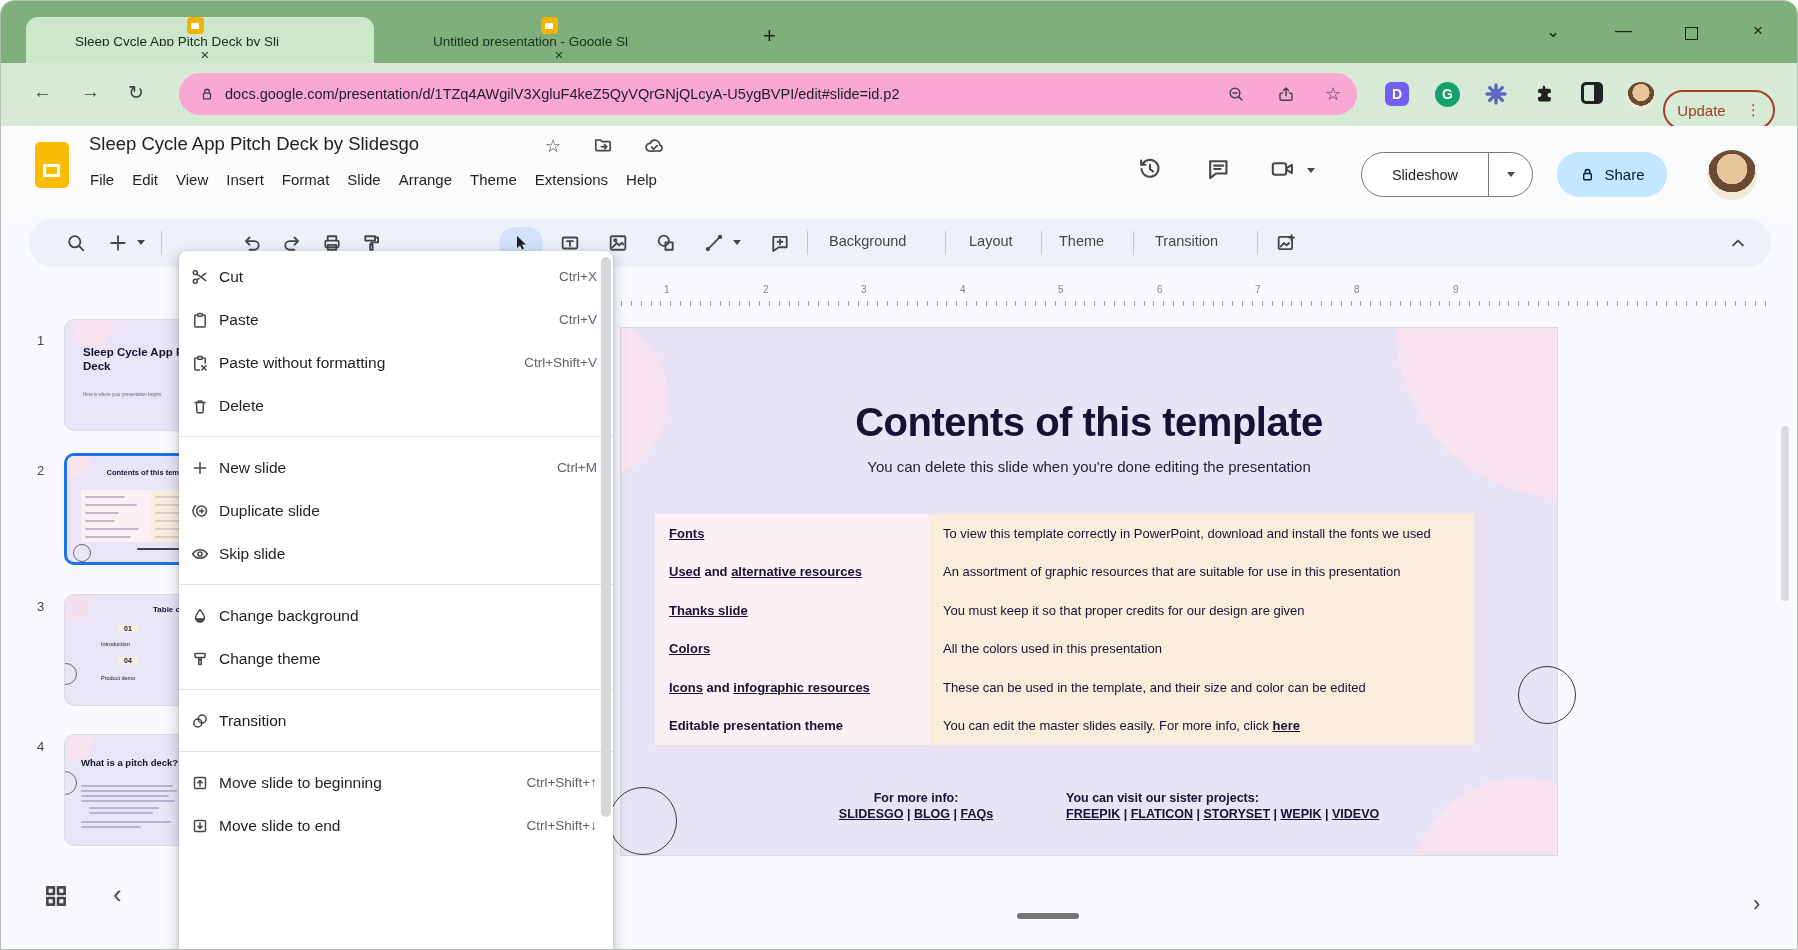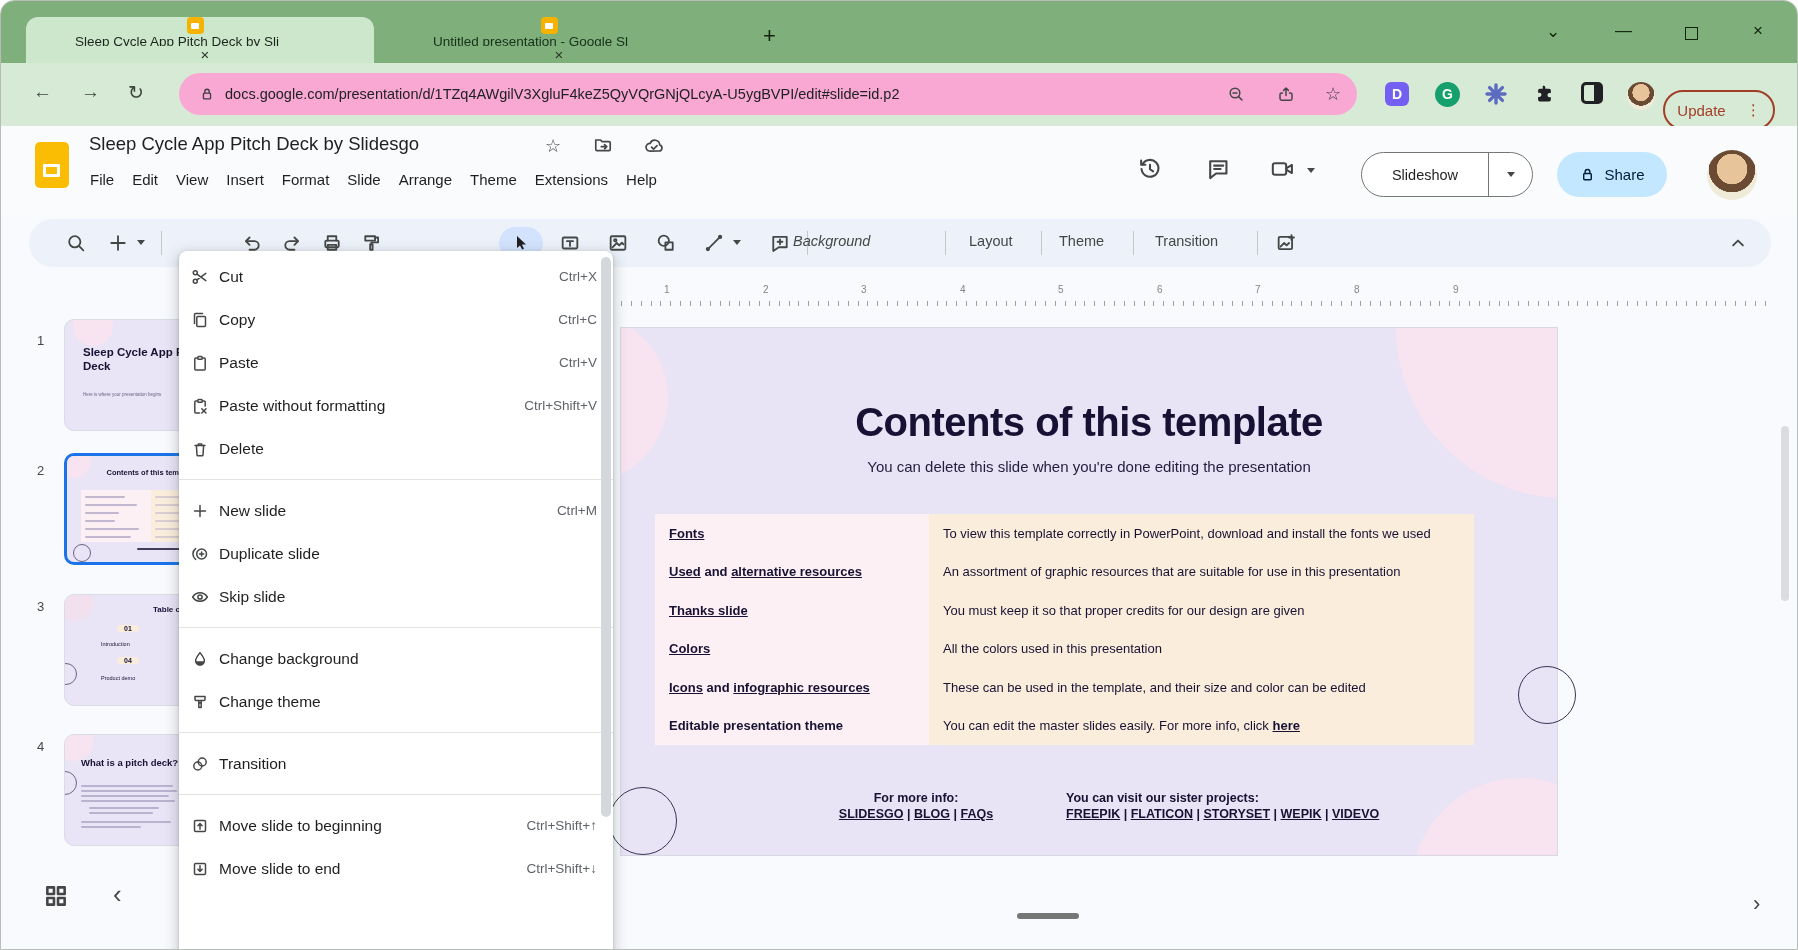--- a/index.html
+++ b/index.html
@@ -310,21 +310,21 @@
         </svg>
     </span>
     <span class="tbi caret" style="left:704px; top:21px;"></span>
     <span class="tbi" style="left:740px;">
       <svg width="22" height="22" viewBox="0 0 18 18" class="ic">
           <path d="M3.5 4h11v8.5H8L3.5 15.5z"></path>
           <path d="M9 6v4M7 8h4"></path>
         </svg>
     </span>
     <span class="tbdiv" style="left:778px;"></span>
-    <span class="tbtext" style="left:764px;font-style:italic;">Background</span>
+    <span class="tbtext" style="left:800px;">Background</span>
     <span class="tbdiv" style="left:916px;"></span>
     <span class="tbtext" style="left:940px;">Layout</span>
     <span class="tbdiv" style="left:1012px;"></span>
     <span class="tbtext" style="left:1030px;">Theme</span>
     <span class="tbdiv" style="left:1104px;"></span>
     <span class="tbtext" style="left:1126px;">Transition</span>
     <span class="tbdiv" style="left:1228px;"></span>
     <span class="tbi" style="left:1246px;">
       <svg width="22" height="22" viewBox="0 0 18 18" class="ic">
           <rect x="3" y="4" width="11" height="10" rx="1"></rect>
@@ -502,30 +502,20 @@
             <circle cx="4.3" cy="13.2" r="2"></circle>
             <path d="M6 6.2 14.8 12.6M6 11.8 14.8 5.4"></path>
           </svg>
         </span>
       <span class="mlabel">Cut</span>
       <span class="mshort">Ctrl+X</span>
     </div>
     <div class="mi">
       <span class="mic">
           <svg width="18" height="18" viewBox="0 0 18 18" class="ic">
-            <rect x="5.8" y="5.5" width="8.7" height="10" rx="1"></rect>
-            <path d="M3.5 12.5v-9a1 1 0 0 1 1-1h7"></path>
-          </svg>
-        </span>
-      <span class="mlabel">Copy</span>
-      <span class="mshort">Ctrl+C</span>
-    </div>
-    <div class="mi">
-      <span class="mic">
-          <svg width="18" height="18" viewBox="0 0 18 18" class="ic">
             <path d="M6 4H4.8a1 1 0 0 0-1 1v10a1 1 0 0 0 1 1h8.4a1 1 0 0 0 1-1V5a1 1 0 0 0-1-1H12"></path>
             <rect x="6.8" y="2.5" width="4.4" height="2.8" rx="0.8"></rect>
           </svg>
         </span>
       <span class="mlabel">Paste</span>
       <span class="mshort">Ctrl+V</span>
     </div>
     <div class="mi">
       <span class="mic">
           <svg width="18" height="18" viewBox="0 0 18 18" class="ic">

